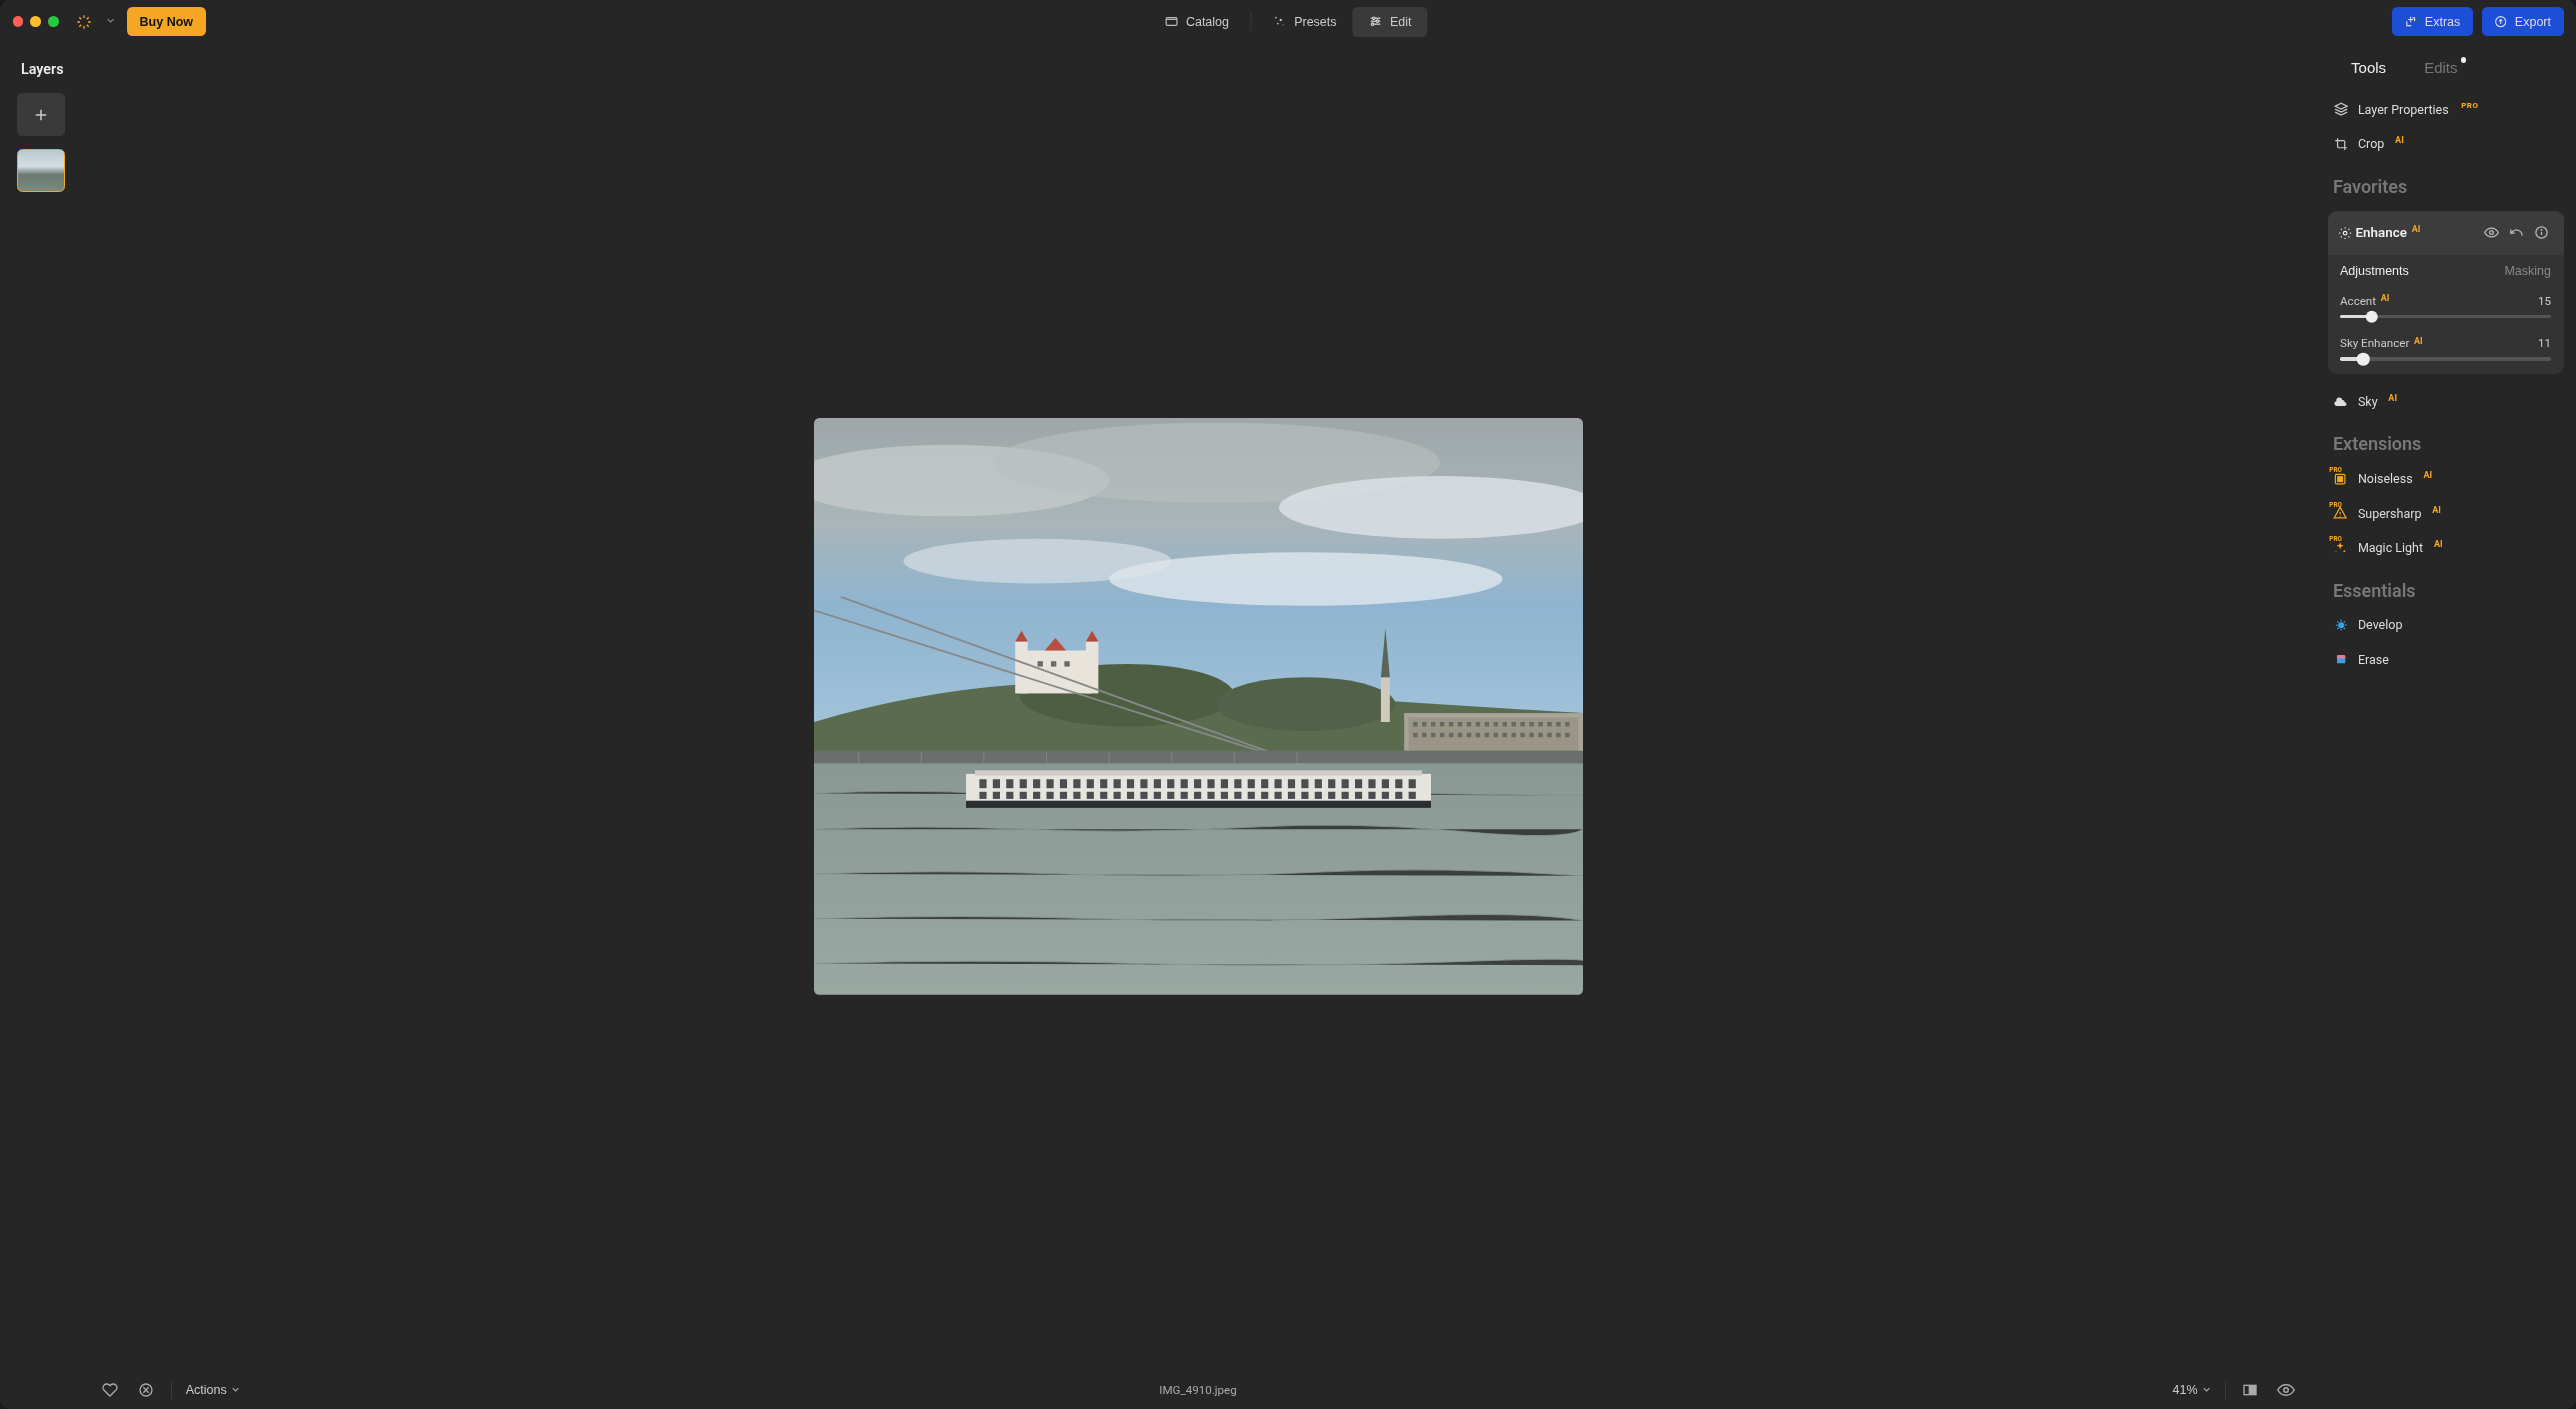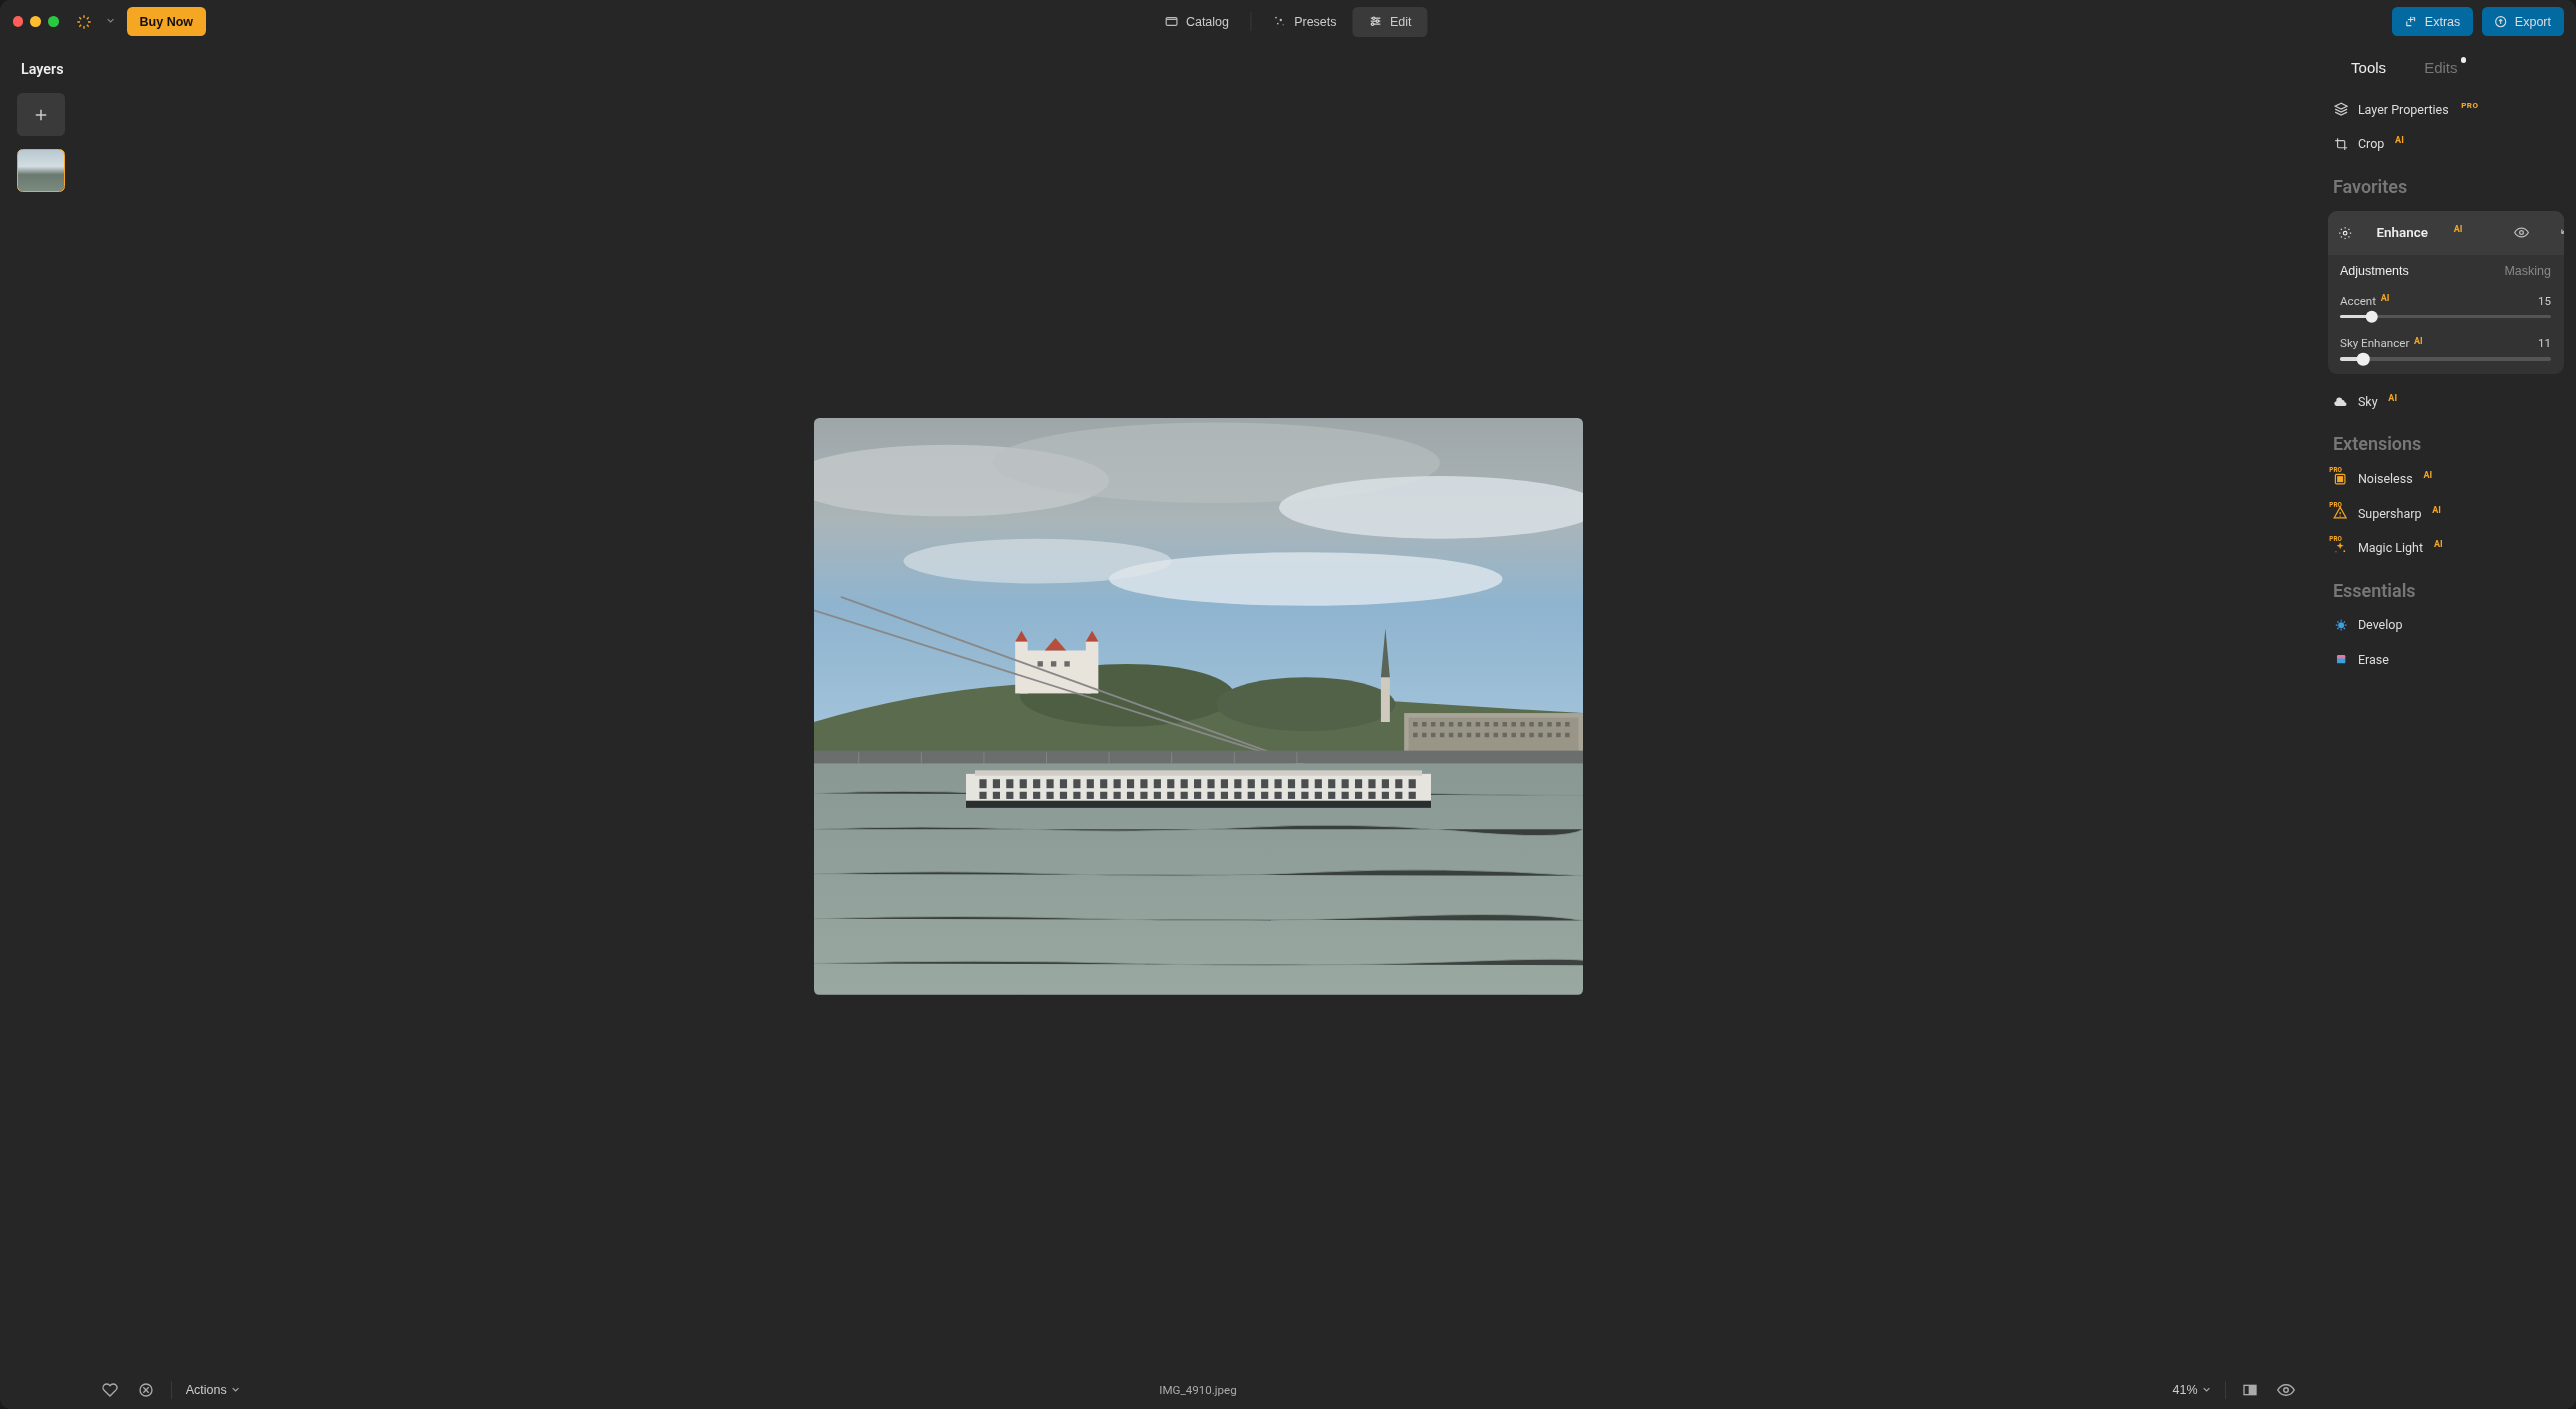--- a/index.html
+++ b/index.html
@@ -85,21 +85,21 @@
   }
   .divider-v {
     width: 0.9px; height: 19.7px; background: #3a3a3a; margin: 0 5.4px;
   }
   .topbar-right {
     margin-left: auto;
     display: flex;
     gap: 9px;
   }
   .pill-btn {
-    background: #0369a1;
+    background: #1d4ed8;
     color: #ddd;
     border: none;
     height: 29px;
     padding: 0 12.5px;
     border-radius: 5.4px;
     display: inline-flex;
     align-items: center;
     gap: 7.2px;
     cursor: pointer;
     font-size: 12.5px;
@@ -226,21 +226,21 @@
     background:#333333;
     border-radius:9px;
     padding: 0;
     margin: 5.4px 0 9px 0;
     overflow:hidden;
   }
   .enhance-header {
     display:flex; align-items:center;
     padding: 10.7px 10.7px;
     background:#3c3c3c;
-    gap:24px;
+    gap:3px;
   }
   .enhance-header .title { font-weight:600; font-size:13.4px; color:#eee; flex:0 0 auto;}
   .enhance-header .spacer {flex:1;}
   .enhance-header .hic { color:#bbb; cursor:pointer; background:none;border:none; padding:3.6px;}
   .enhance-subtabs {
     display:flex; gap:19.7px;
     padding: 9px 12.5px 10.7px 12.5px;
     justify-content: space-between;
   }
   .enhance-subtab { color:#888; font-size:12.5px; background:none;border:none;cursor:pointer;}

